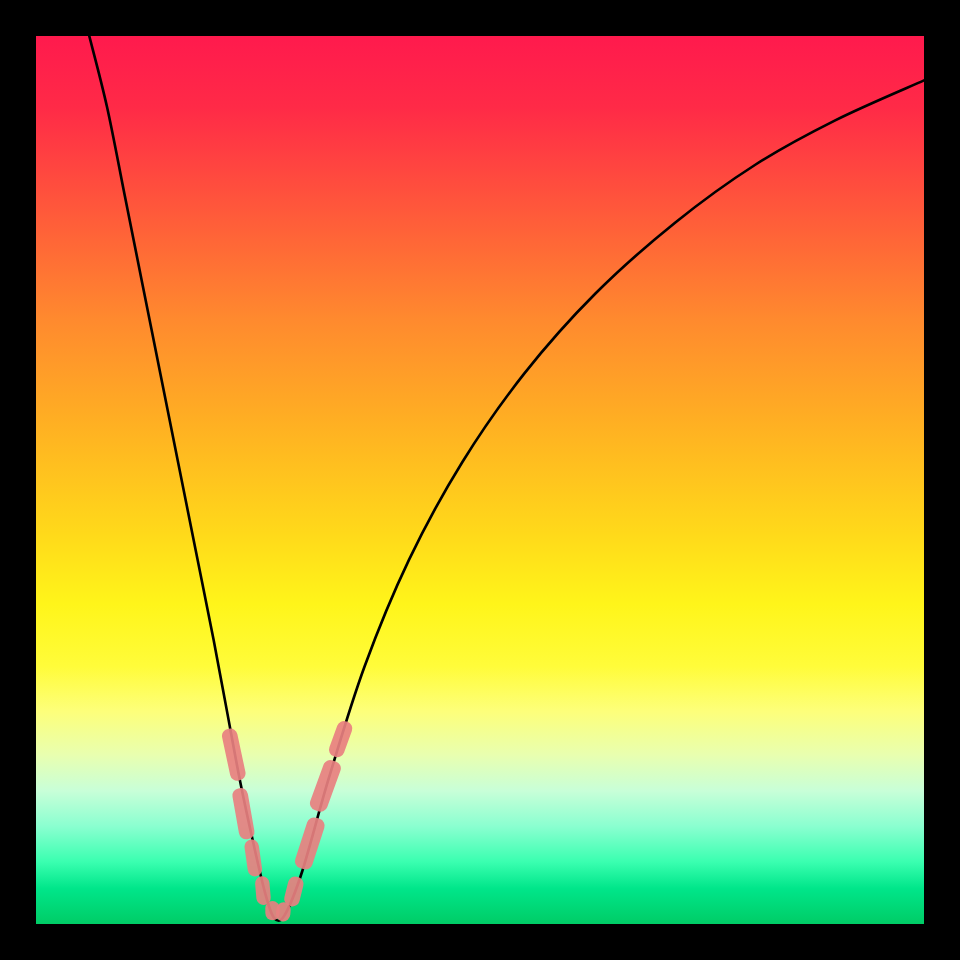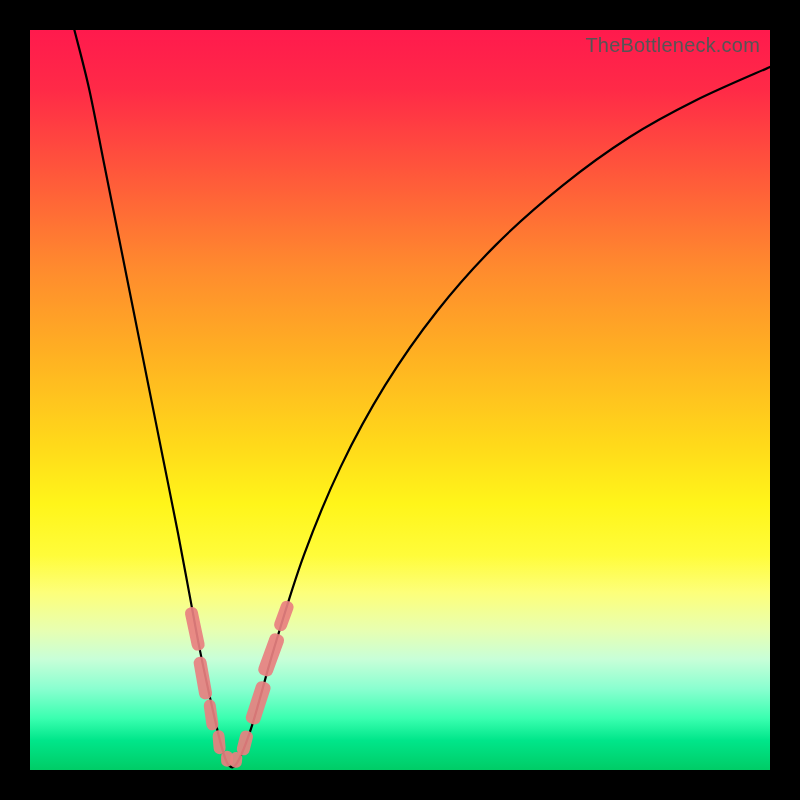--- a/index.html
+++ b/index.html
@@ -56,21 +56,20 @@
     border-radius: 6px;
     transform: translate(-50%, -50%);
     opacity: 0.92;
   }
 </style>
 </head>
 <body>
 
 <div class="frame">
   <div class="plot-area">
-    <div class="watermark">TheBottleneck.com</div>
     <svg class="curve" viewBox="0 0 740 740" preserveAspectRatio="none">
       <path id="curve-path" fill="none" stroke="#000000" stroke-width="2.2" stroke-linecap="round" d="M 44.40 0.00 C 46.87 9.87, 54.27 37.00, 59.20 59.20 C 64.13 81.40, 69.07 108.53, 74.00 133.20 C 78.93 157.87, 83.87 182.53, 88.80 207.20 C 93.73 231.87, 98.67 256.53, 103.60 281.20 C 108.53 305.87, 113.47 330.53, 118.40 355.20 C 123.33 379.87, 128.27 404.53, 133.20 429.20 C 138.13 453.87, 143.68 481.00, 148.00 503.20 C 152.32 525.40, 155.40 542.67, 159.10 562.40 C 162.80 582.13, 166.50 603.10, 170.20 621.60 C 173.90 640.10, 177.85 657.98, 181.30 673.40 C 184.75 688.82, 188.08 703.86, 190.92 714.10 C 193.76 724.34, 195.61 731.74, 198.32 734.82 C 201.03 737.90, 203.25 739.14, 207.20 732.60 C 211.15 726.06, 215.83 714.72, 222.00 695.60 C 228.17 676.48, 235.57 646.27, 244.20 617.90 C 252.83 589.53, 262.70 555.62, 273.80 525.40 C 284.90 495.18, 297.23 464.97, 310.80 436.60 C 324.37 408.23, 339.17 381.10, 355.20 355.20 C 371.23 329.30, 388.50 304.63, 407.00 281.20 C 425.50 257.77, 445.23 235.57, 466.20 214.60 C 487.17 193.63, 510.60 173.28, 532.80 155.40 C 555.00 137.52, 577.20 121.48, 599.40 107.30 C 621.60 93.12, 642.57 82.02, 666.00 70.30 C 689.43 58.58, 727.67 42.55, 740.00 37.00"></path>
     </svg>
     <div id="markers-layer">
         <div class="marker" style="left: 165.02px; top: 599.4px; width: 13.32px; height: 44.4px; transform: translate(-50%, -50%) rotate(-12deg);"></div>
         <div class="marker" style="left: 173.16px; top: 647.5px; width: 13.32px; height: 42.92px; transform: translate(-50%, -50%) rotate(-10deg);"></div>
         <div class="marker" style="left: 181.3px; top: 684.5px; width: 11.84px; height: 31.08px; transform: translate(-50%, -50%) rotate(-8deg);"></div>
         <div class="marker" style="left: 189.44px; top: 711.88px; width: 11.84px; height: 23.68px; transform: translate(-50%, -50%) rotate(-5deg);"></div>
         <div class="marker" style="left: 196.84px; top: 728.9px; width: 11.84px; height: 16.28px; transform: translate(-50%, -50%) rotate(0deg);"></div>
         <div class="marker" style="left: 205.72px; top: 729.64px; width: 11.84px; height: 16.28px; transform: translate(-50%, -50%) rotate(5deg);"></div>

